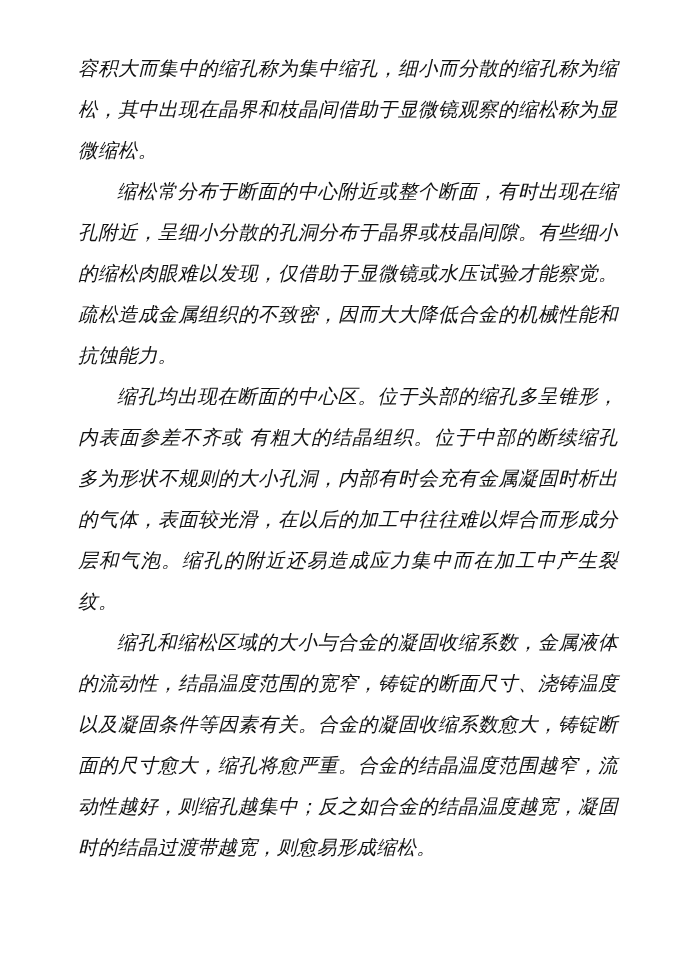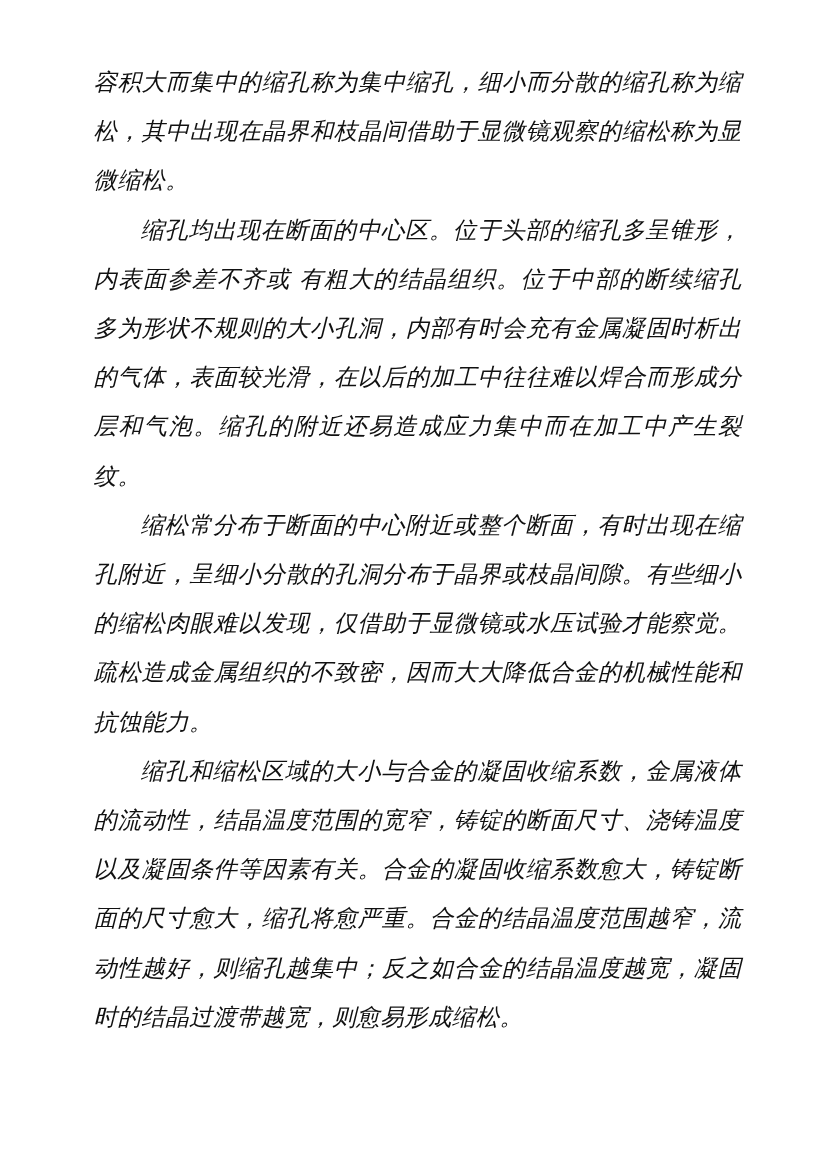--- a/index.html
+++ b/index.html
@@ -39,18 +39,18 @@
   .para:first-child {
     text-indent: 0;
   }
 </style>
 </head>
 <body>
 
 <div id="page">
   <div class="doc-body">
     <p class="para">容积大而集中的缩孔称为集中缩孔，细小而分散的缩孔称为缩松，其中出现在晶界和枝晶间借助于显微镜观察的缩松称为显微缩松。</p>
+    <p class="para">缩松常分布于断面的中心附近或整个断面，有时出现在缩孔附近，呈细小分散的孔洞分布于晶界或枝晶间隙。有些细小的缩松肉眼难以发现，仅借助于显微镜或水压试验才能察觉。疏松造成金属组织的不致密，因而大大降低合金的机械性能和抗蚀能力。</p>
     <p class="para">缩孔均出现在断面的中心区。位于头部的缩孔多呈锥形，内表面参差不齐或 有粗大的结晶组织。位于中部的断续缩孔多为形状不规则的大小孔洞，内部有时会充有金属凝固时析出的气体，表面较光滑，在以后的加工中往往难以焊合而形成分层和气泡。缩孔的附近还易造成应力集中而在加工中产生裂纹。</p>
-    <p class="para">缩松常分布于断面的中心附近或整个断面，有时出现在缩孔附近，呈细小分散的孔洞分布于晶界或枝晶间隙。有些细小的缩松肉眼难以发现，仅借助于显微镜或水压试验才能察觉。疏松造成金属组织的不致密，因而大大降低合金的机械性能和抗蚀能力。</p>
     <p class="para">缩孔和缩松区域的大小与合金的凝固收缩系数，金属液体的流动性，结晶温度范围的宽窄，铸锭的断面尺寸、浇铸温度以及凝固条件等因素有关。合金的凝固收缩系数愈大，铸锭断面的尺寸愈大，缩孔将愈严重。合金的结晶温度范围越窄，流动性越好，则缩孔越集中；反之如合金的结晶温度越宽，凝固时的结晶过渡带越宽，则愈易形成缩松。</p>
 
   </div>
 </div>
 
 </body></html>

